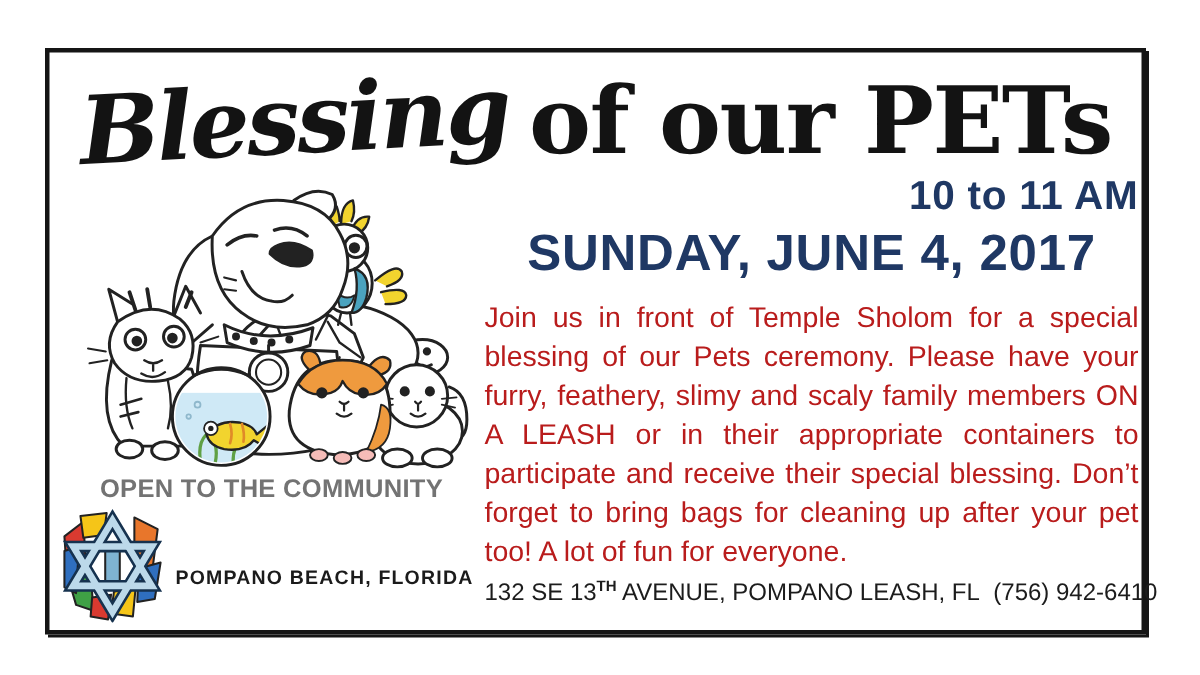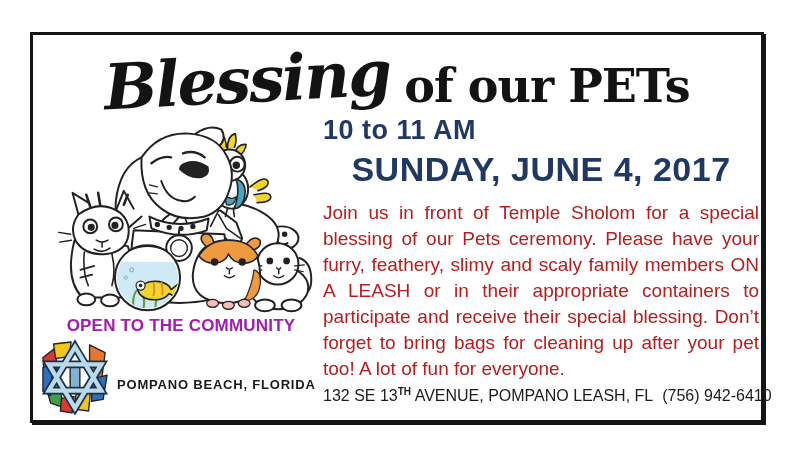--- a/index.html
+++ b/index.html
@@ -5,37 +5,37 @@
   html,body{margin:0;padding:0;background:#ffffff;}
   .page{position:relative;width:800px;height:450px;background:#ffffff;overflow:hidden;
         font-family:"Liberation Sans",sans-serif;}
   .flyer{position:absolute;left:30px;top:32px;width:728px;height:385px;background:#ffffff;
          border:3px solid #151515;box-shadow:2px 2px 0 #151515;}
 
   
   .title-row{position:absolute;left:0;top:8px;width:100%;text-align:center;white-space:nowrap;color:#131313;}
   .title-script{display:inline-block;font-family:"DejaVu Serif",serif;font-style:italic;font-weight:900;
                 font-size:63px;letter-spacing:-2px;transform:rotate(-3deg);margin-right:14px;}
-  .title-rest{display:inline-block;font-family:"DejaVu Serif",serif;font-weight:900;font-size:46px;
+  .title-rest{display:inline-block;font-family:"DejaVu Serif",serif;font-weight:900;font-size:62px;
               letter-spacing:-1px;}
 
   
   .right-col{position:absolute;left:290px;top:80px;width:436px;color:#1F3864;}
-  .time{font-size:27px;font-weight:bold;text-align:left;letter-spacing:.5px;}
+  .time{font-size:27px;font-weight:bold;text-align:right;letter-spacing:.5px;}
   .date{font-size:34px;font-weight:bold;text-align:center;letter-spacing:.5px;margin-top:4px;}
   .body-text{margin-top:11px;color:#b91c1c;font-size:19px;line-height:26px;text-align:justify;}
   .footer-line{position:absolute;left:290px;top:351px;width:436px;text-align:center;color:#1c1c1c;
                font-size:16px;white-space:nowrap;}
   .footer-line sup{font-size:10px;vertical-align:super;font-weight:bold;}
   .footer-phone{margin-left:9px;}
 
   
   .illustration{position:absolute;left:2px;top:86px;width:296px;height:194px;}
   .community{position:absolute;left:0;top:281px;width:296px;text-align:center;
-             color:#a21caf;font-weight:bold;font-size:17px;letter-spacing:.2px;}
+             color:#737373;font-weight:bold;font-size:17px;letter-spacing:.2px;}
   .logo-row{position:absolute;left:8px;top:303px;width:288px;height:78px;display:flex;align-items:center;}
   .logo-mark{width:68px;height:76px;flex:0 0 auto;}
   .logo-text{margin-left:8px;color:#1b1b1b;}
   .logo-name{font-variant:small-caps;text-transform:capitalize;font-weight:700;font-size:31px;
              letter-spacing:0.5px;line-height:32px;font-family:"Liberation Sans",sans-serif;}
   .logo-loc{font-weight:bold;font-size:13px;letter-spacing:.8px;margin-top:14px;}
 </style>
 </head>
 <body>
 

